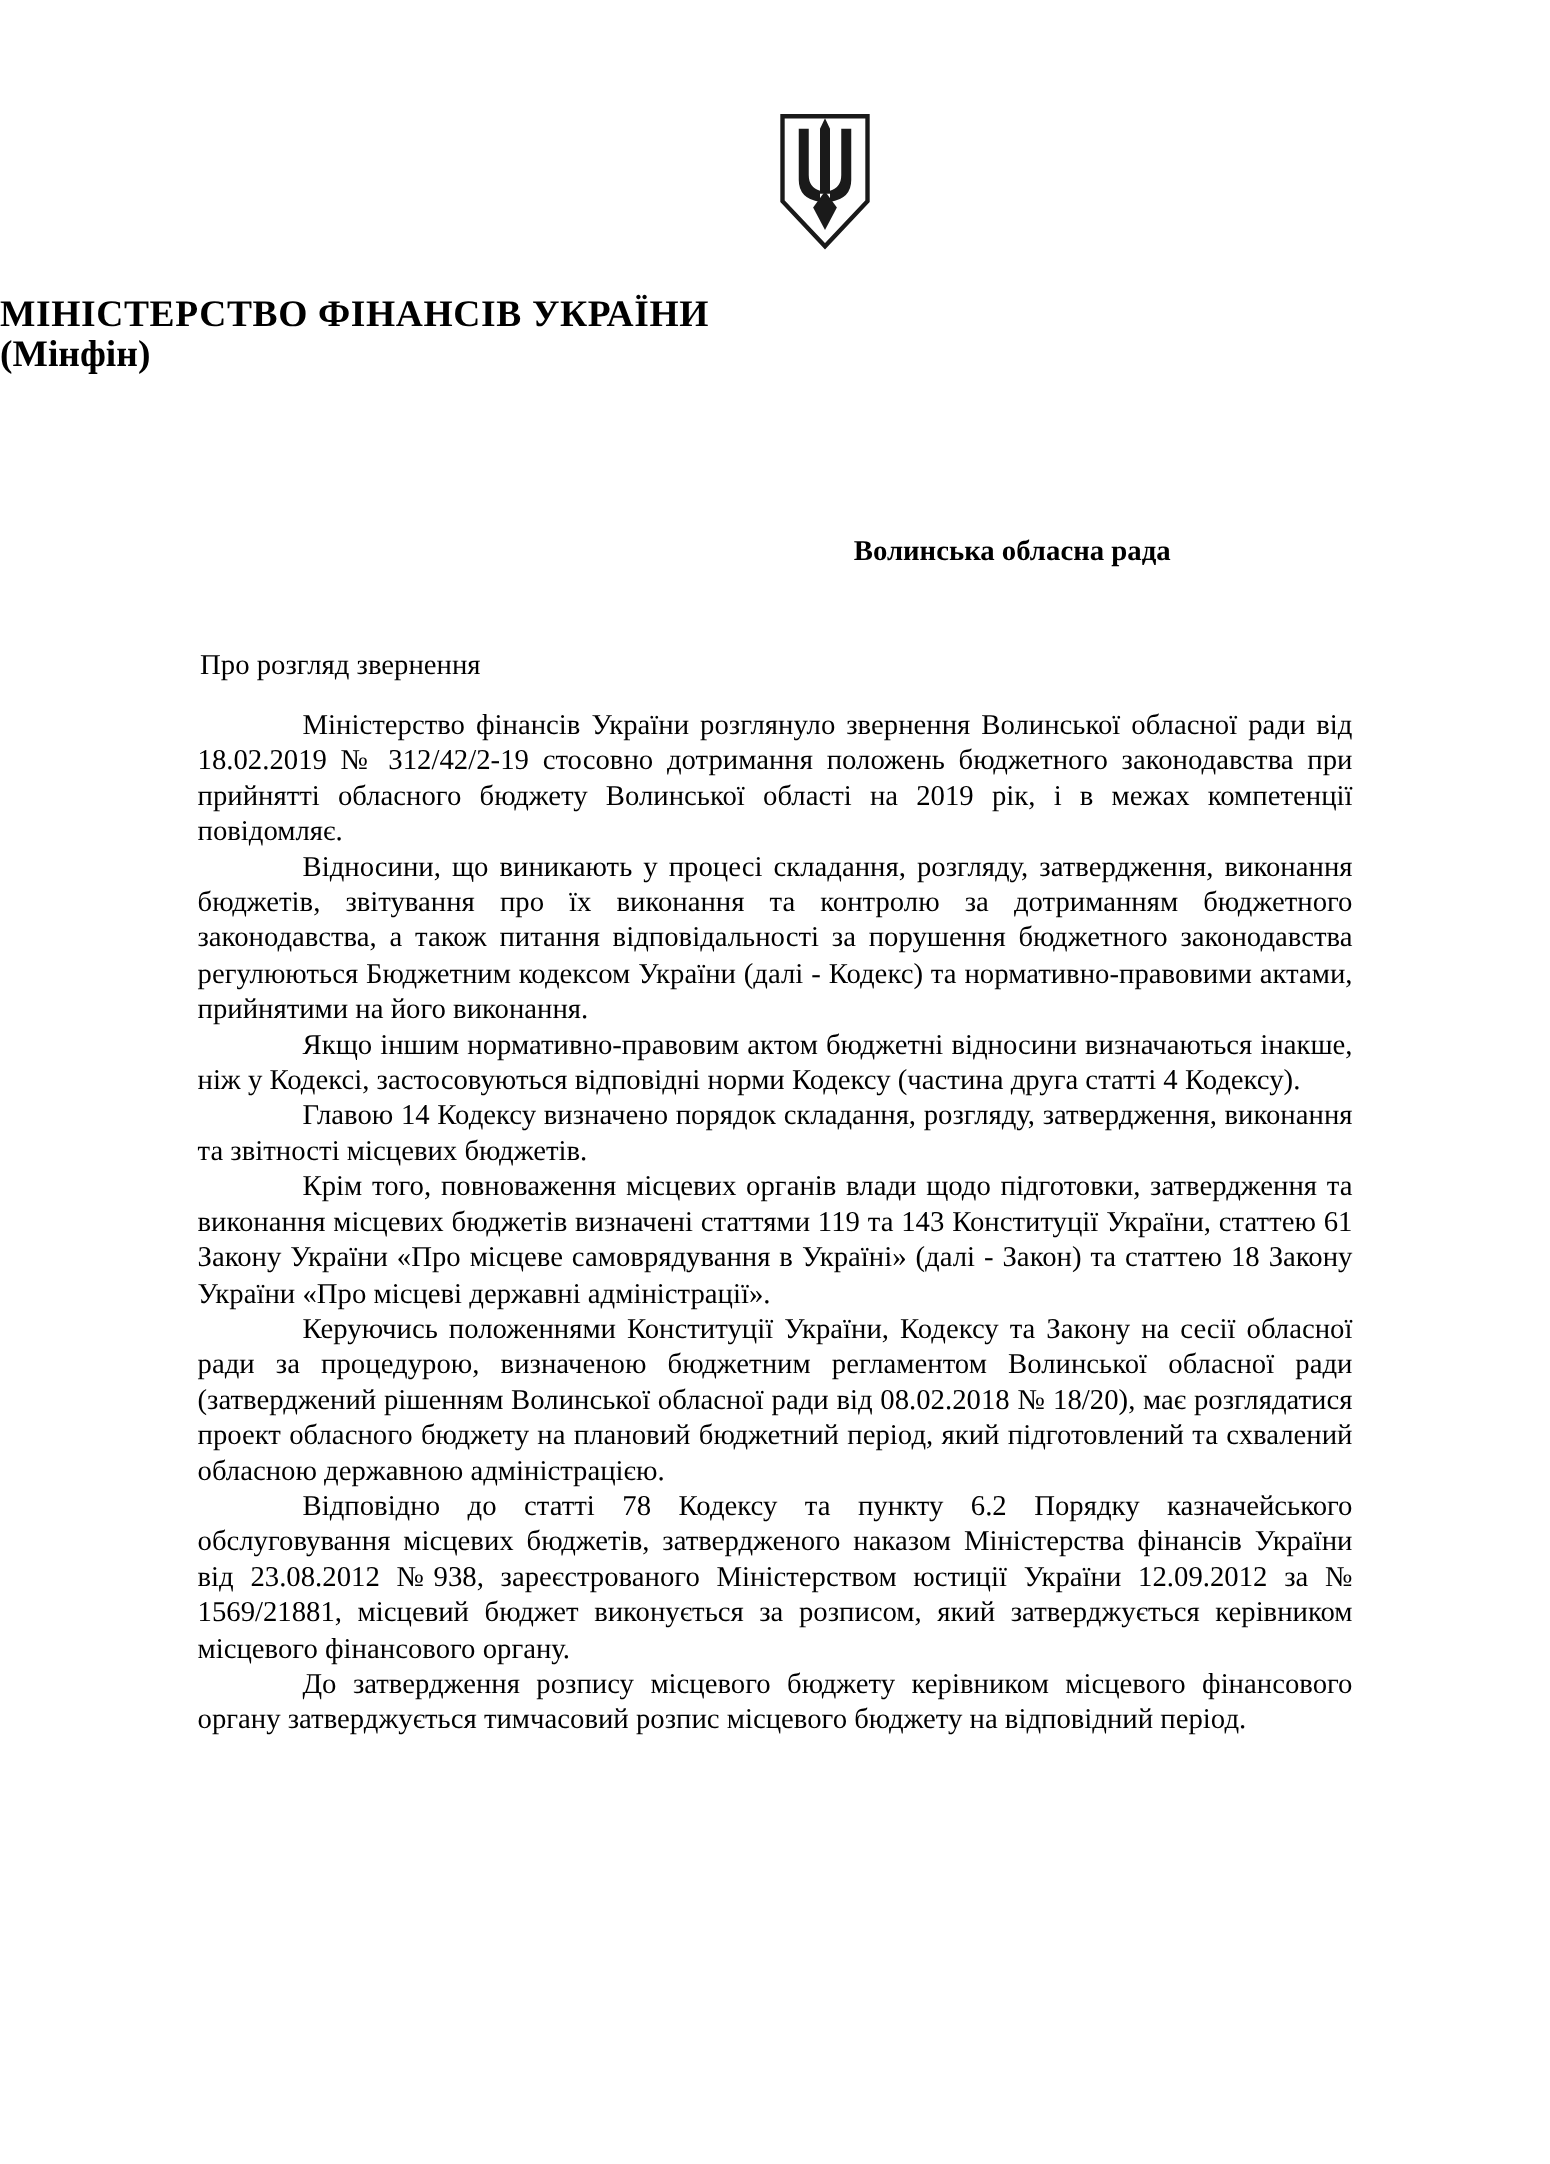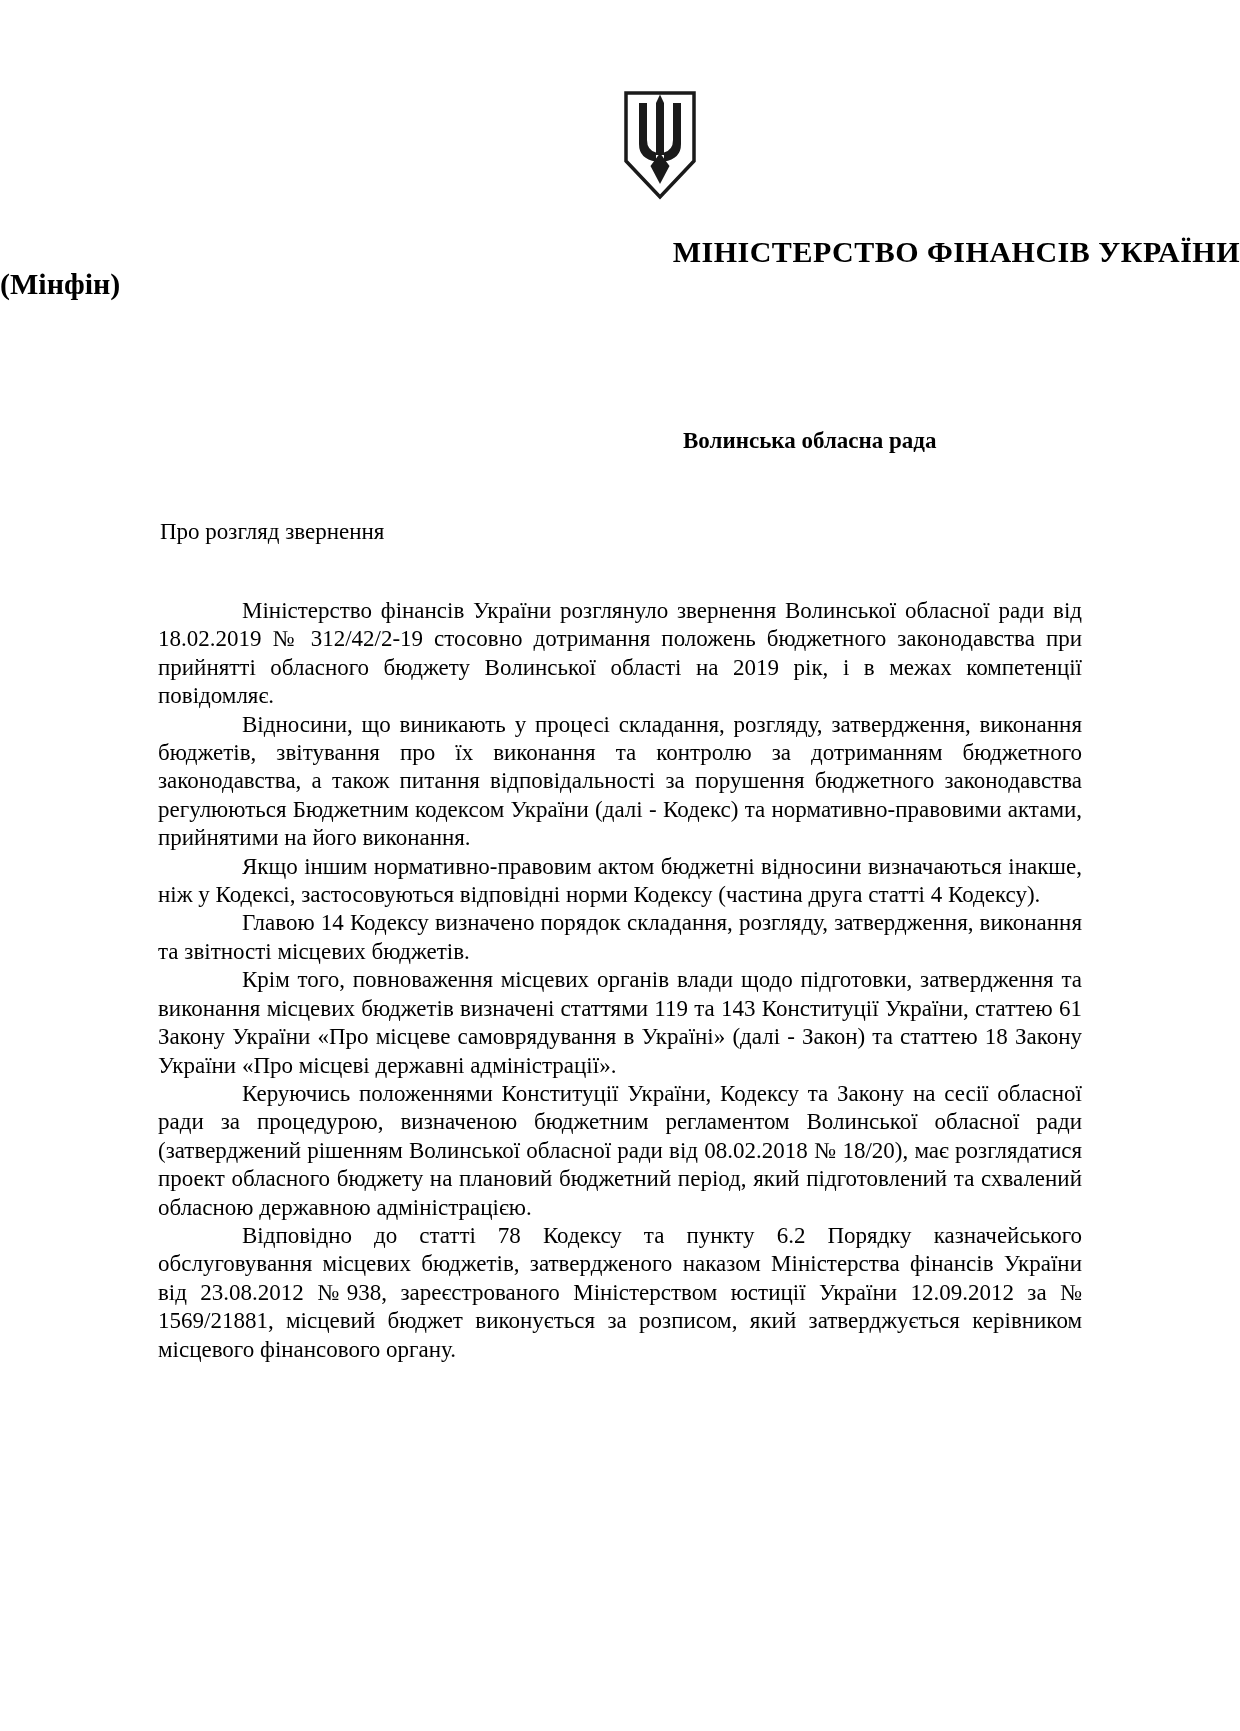--- a/index.html
+++ b/index.html
@@ -23,21 +23,21 @@
     top: 88px;
     width: 78px;
     height: 114px;
   }
   .emblem svg { width: 100%; height: 100%; }
   .ministry-title {
     position: absolute;
     left: 0;
     top: 236px;
     width: 1240px;
-    text-align: right;
+    text-align: left;
     font-weight: bold;
     font-size: 30px;
     letter-spacing: 0.5px;
     line-height: 32px;
   }
   .ministry-subtitle {
     position: absolute;
     left: 0;
     top: 268px;
     width: 1240px;
@@ -62,21 +62,20 @@
     line-height: 28px;
   }
   .doc-body {
     position: absolute;
     left: 158px;
     top: 566px;
     width: 924px;
     font-size: 23px;
     line-height: 28.4px;
     text-align: justify;
-    margin-top: 31px;
   }
   .doc-body p {
     margin: 0;
     padding: 0;
     text-indent: 84px;
   }
 </style>
 </head>
 <body>
 
@@ -103,15 +102,16 @@
   <div class="subject">Про розгляд звернення</div>
 
   <div class="doc-body">
       <p>Міністерство фінансів України розглянуло звернення Волинської обласної ради від 18.02.2019 № 312/42/2-19 стосовно дотримання положень бюджетного законодавства при прийнятті обласного бюджету Волинської області на 2019 рік, і в межах компетенції повідомляє.</p>
       <p>Відносини, що виникають у процесі складання, розгляду, затвердження, виконання бюджетів, звітування про їх виконання та контролю за дотриманням бюджетного законодавства, а також питання відповідальності за порушення бюджетного законодавства регулюються Бюджетним кодексом України (далі - Кодекс) та нормативно-правовими актами, прийнятими на його виконання.</p>
       <p>Якщо іншим нормативно-правовим актом бюджетні відносини визначаються інакше, ніж у Кодексі, застосовуються відповідні норми Кодексу (частина друга статті 4 Кодексу).</p>
       <p>Главою 14 Кодексу визначено порядок складання, розгляду, затвердження, виконання та звітності місцевих бюджетів.</p>
       <p>Крім того, повноваження місцевих органів влади щодо підготовки, затвердження та виконання місцевих бюджетів визначені статтями 119 та 143 Конституції України, статтею 61 Закону України «Про місцеве самоврядування в Україні» (далі - Закон) та статтею 18 Закону України «Про місцеві державні адміністрації».</p>
       <p>Керуючись положеннями Конституції України, Кодексу та Закону на сесії обласної ради за процедурою, визначеною бюджетним регламентом Волинської обласної ради (затверджений рішенням Волинської обласної ради від 08.02.2018 № 18/20), має розглядатися проект обласного бюджету на плановий бюджетний період, який підготовлений та схвалений обласною державною адміністрацією.</p>
       <p>Відповідно до статті 78 Кодексу та пункту 6.2 Порядку казначейського обслуговування місцевих бюджетів, затвердженого наказом Міністерства фінансів України від 23.08.2012 №938, зареєстрованого Міністерством юстиції України 12.09.2012 за № 1569/21881, місцевий бюджет виконується за розписом, який затверджується керівником місцевого фінансового органу.</p>
+      <p>До затвердження розпису місцевого бюджету керівником місцевого фінансового органу затверджується тимчасовий розпис місцевого бюджету на відповідний період.</p>
     </div>
 
 </div>
 
 </body></html>

